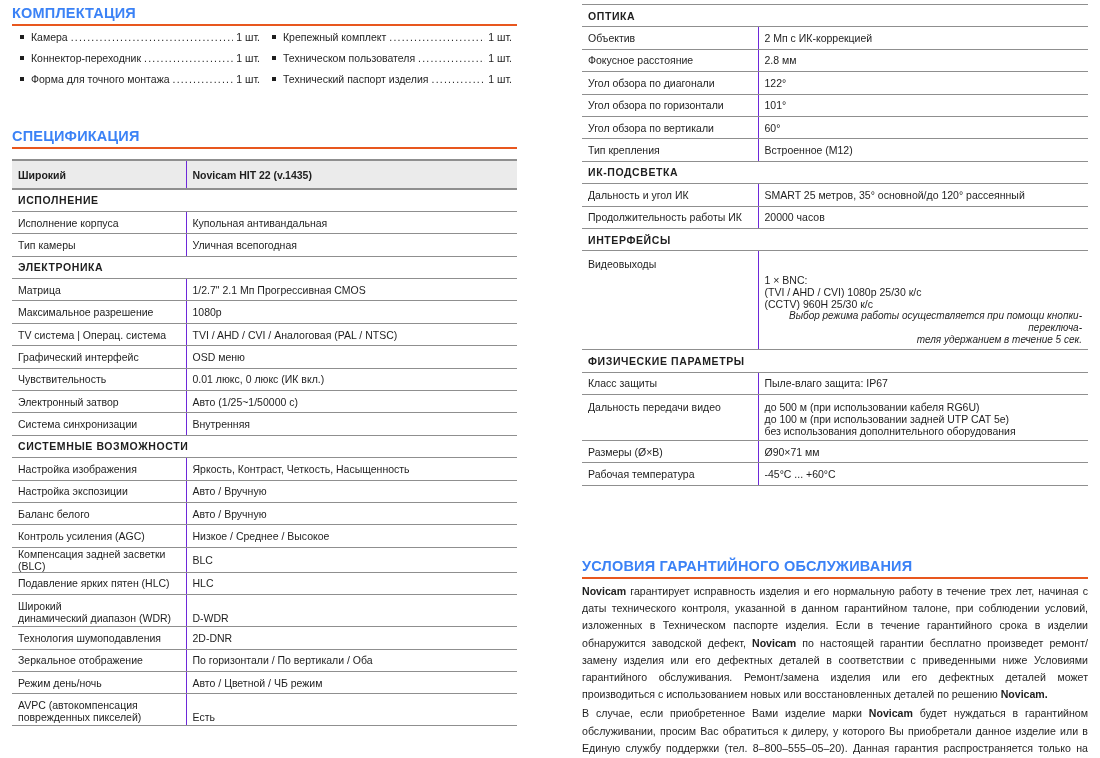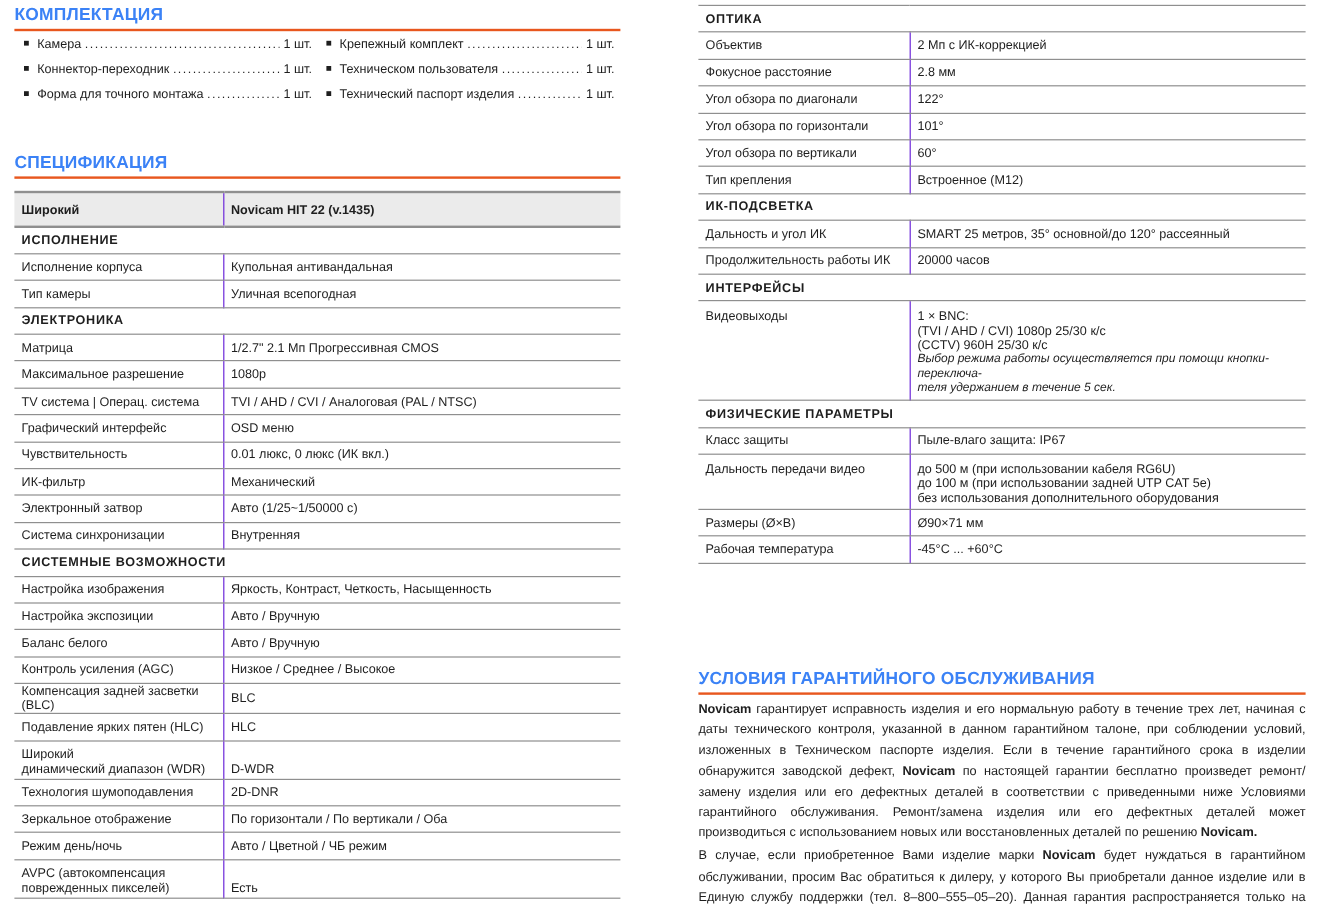--- a/index.html
+++ b/index.html
@@ -27,21 +27,21 @@
   .kit-item .qty { flex: none; white-space: nowrap; margin-right: 6px; }
 
   
   .spec { position: absolute; border-collapse: collapse; font-size: 10.5px; }
   .spec td { border-bottom: 1.5px solid #8f8f8f; padding: 0 6px; height: 22.4px; vertical-align: middle; line-height: 12px; }
   .spec td.k { border-right: 1px solid #6d28d9; }
   .spec tr.group td { font-weight: bold; letter-spacing: 0.6px; font-size: 10.5px; border-right: none; }
   .spec tr.model td { background: #ebebeb; font-weight: bold; height: 29px; border-top: 2px solid #8f8f8f; border-bottom: 2px solid #8f8f8f; }
   .spec tr.tall2 td { height: 32px; vertical-align: bottom; padding-bottom: 2px; }
   .spec tr.tall-multi td { vertical-align: top; padding-top: 4px; padding-bottom: 3px; }
-  .spec .note { font-style: italic; }
+  .spec .note { font-style: italic; text-align: right; }
   .spec tr.first-group td { border-top: 1.5px solid #8f8f8f; }
 
   #left-table { left: 12px; top: 159px; width: 505px; }
   #left-table td.k { width: 174px; }
   #right-table { left: 582px; top: 4px; width: 506px; }
   #right-table td.k { width: 176px; }
 
   
   .warranty { position: absolute; left: 582px; top: 583px; width: 506px; font-size: 10.6px; line-height: 17.2px; text-align: justify; }
   .warranty p { margin-bottom: 2px; }
@@ -128,24 +128,20 @@
       </tr>
   <tr>
         <td class="k">Графический интерфейс</td>
         <td>OSD меню</td>
       </tr>
   <tr>
         <td class="k">Чувствительность</td>
         <td>0.01 люкс, 0 люкс (ИК вкл.)</td>
       </tr>
   <tr>
-        <td class="k">ИК-фильтр</td>
-        <td>Механический</td>
-      </tr>
-  <tr>
         <td class="k">Электронный затвор</td>
         <td>Авто (1/25~1/50000 с)</td>
       </tr>
   <tr>
         <td class="k">Система синхронизации</td>
         <td>Внутренняя</td>
       </tr>
 
   <tr class="group">
     <td colspan="2">СИСТЕМНЫЕ ВОЗМОЖНОСТИ</td>
@@ -243,21 +239,21 @@
   <tr>
         <td class="k">Продолжительность работы ИК</td>
         <td>20000 часов</td>
       </tr>
 
   <tr class="group">
     <td colspan="2">ИНТЕРФЕЙСЫ</td>
   </tr>
   <tr class="tall-multi">
     <td class="k" style="padding-top:7px;">Видеовыходы</td>
-    <td style="padding-top:7px;">
+    <td style="padding-top:23px;">
       <div>1 × BNC:</div>
       <div>(TVI / AHD / CVI) 1080p 25/30 к/с</div>
       <div>(CCTV) 960H 25/30 к/с</div>
       <div class="note" style="font-size:10px;">Выбор режима работы осуществляется при помощи кнопки-переключа-</div>
       <div class="note" style="font-size:10px;">теля удержанием в течение 5 сек.</div>
     </td>
   </tr>
 
   <tr class="group">
     <td colspan="2">ФИЗИЧЕСКИЕ ПАРАМЕТРЫ</td>

